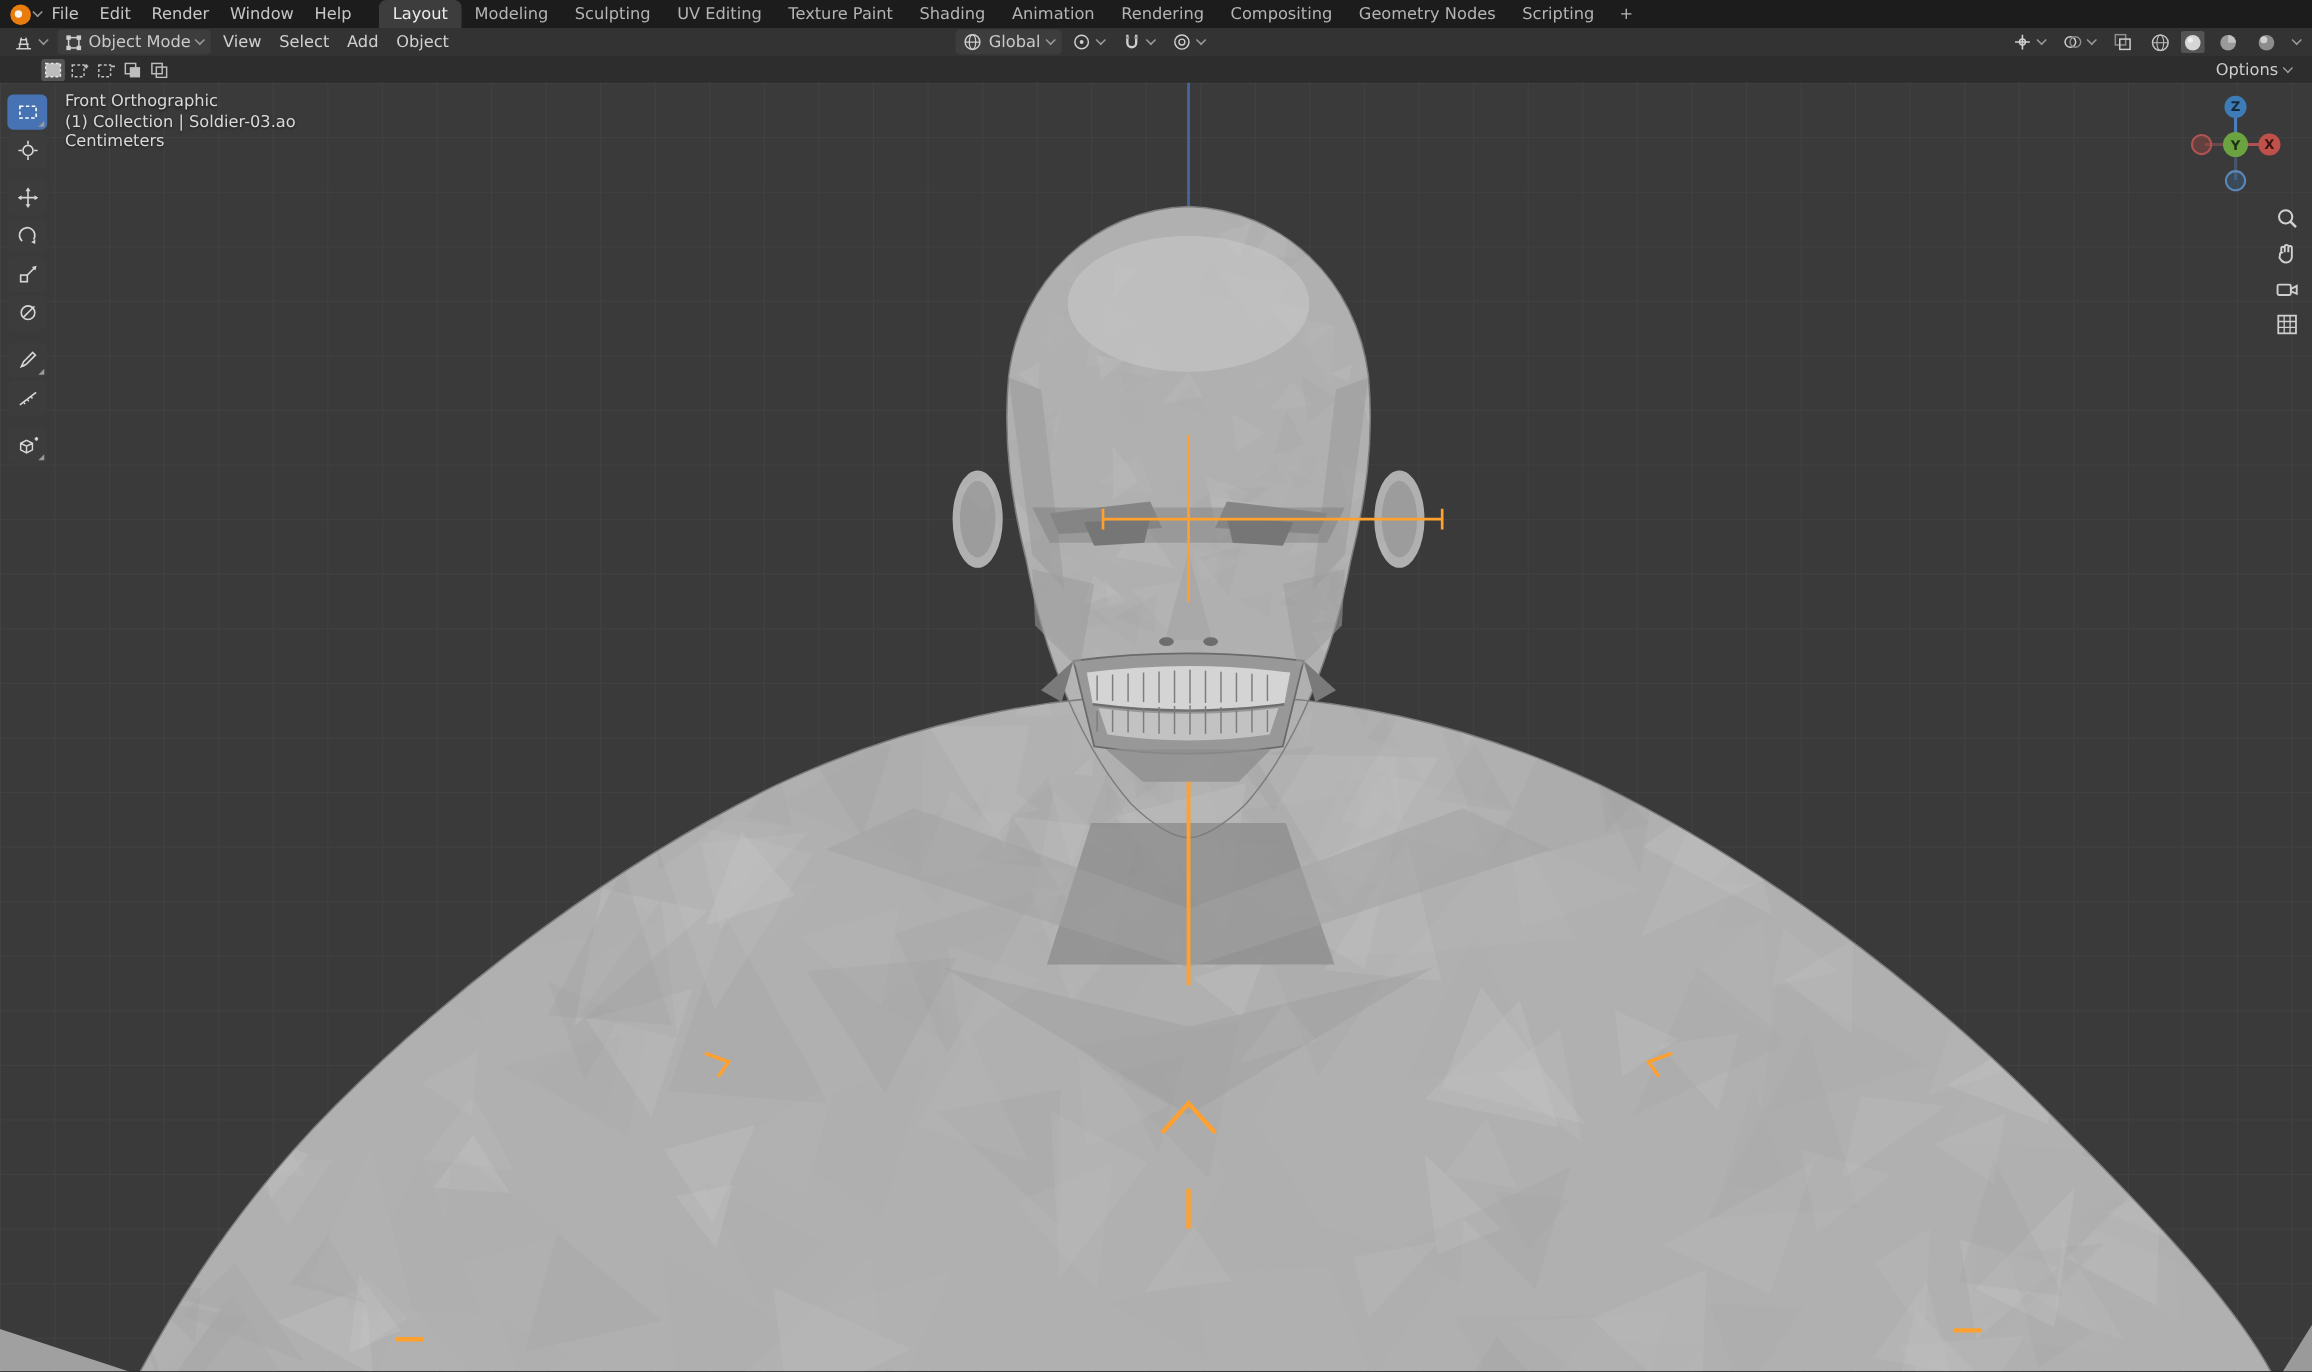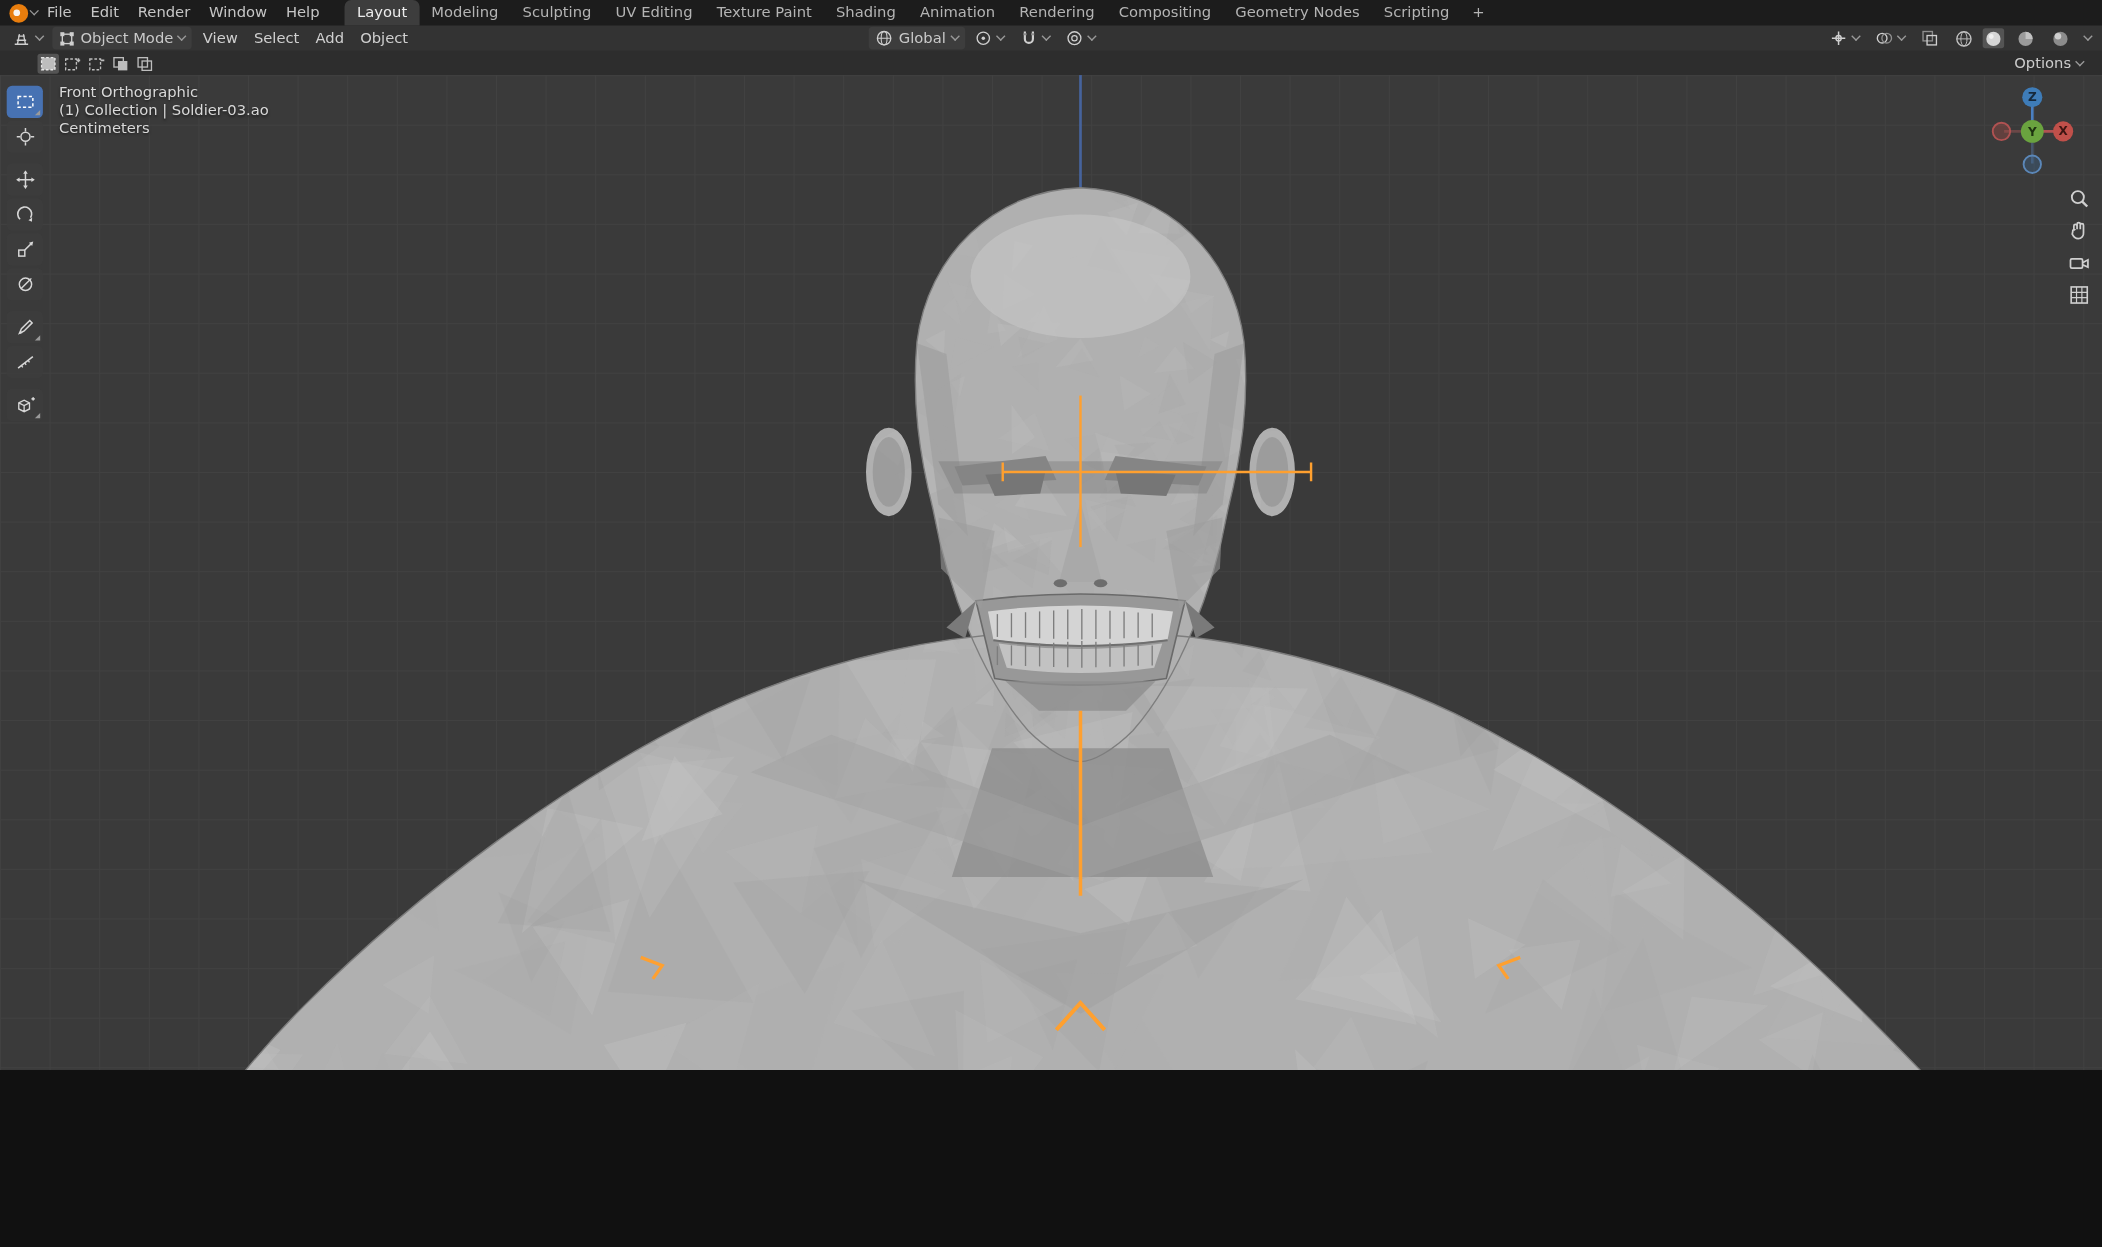--- a/index.html
+++ b/index.html
@@ -1,18 +1,18 @@
 <!DOCTYPE html>
 <html><head>
 <meta charset="utf-8">
 <style>
 *{margin:0;padding:0;box-sizing:border-box}
 html,body{background:#111}
 body{font-family:"DejaVu Sans","Liberation Sans",sans-serif}
-#stage{position:relative;width:2102px;height:1070px;overflow:hidden;background:#1c1c1c}
+#stage{position:relative;width:2102px;height:1247px;overflow:hidden;background:#1c1c1c}
 #ui{position:absolute;left:0;top:0;width:1568px;height:930px;transform:scale(1.34056,1.34086);transform-origin:0 0;font-size:11px;color:#c9c9c9}
 .row{display:flex;align-items:center}
 #topbar{height:19px;background:#1c1c1c;padding-left:5px}
 .logo{width:14px;height:14px;border-radius:50%;background:#e87d0d;position:relative;margin:0 2px}
 .logo::after{content:"";position:absolute;left:3px;top:4px;width:5px;height:5px;border-radius:50%;background:#f7f3ee}
 .menu{padding:0 7px;line-height:19px;color:#c6c6c6;white-space:nowrap}
 .wtabs{display:flex;margin-left:12px;height:19px}
 .wtab{padding:0 9px;line-height:19px;border-radius:5px 5px 0 0;color:#b4b4b4;white-space:nowrap}
 .wtab.active{background:#3d3d3d;color:#ececec}
 .addtab{padding:0 8px;line-height:19px;color:#b4b4b4}

